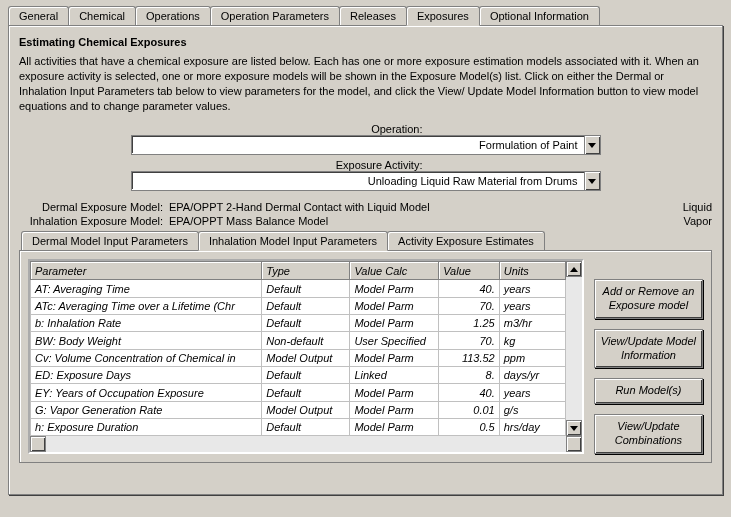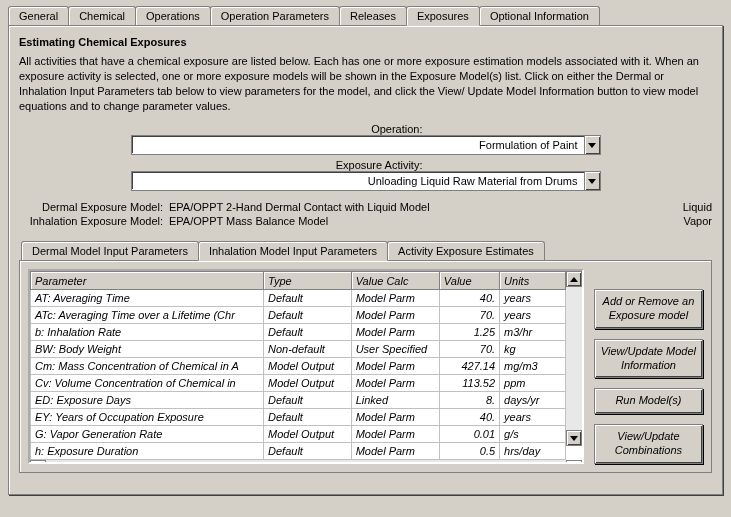--- a/index.html
+++ b/index.html
@@ -91,21 +91,21 @@
     width:0;height:0;border-left:4px solid transparent;border-right:4px solid transparent;border-top:5px solid #000;
   }
   .model-rows { margin-top:10px; }
   .model-row {
     display:flex; align-items:center; margin:2px 0;
   }
   .model-row .spacer-right { margin-left:auto; }
 
   .subtabstrip {
     display:flex;
-    margin-top:14px;
+    margin-top:4px;
     padding-left:2px;
   }
   .subtab {
     border:1px solid #808080;
     border-bottom:none;
     padding:3px 10px;
     margin-right:-1px;
     border-top-left-radius:3px;
     border-top-right-radius:3px;
     box-shadow: inset 1px 1px 0 #fff;
@@ -294,27 +294,20 @@
                   <td class="col-vcalc">Model Parm</td>
                   <td class="col-value">1.25</td>
                   <td class="col-units">m3/hr</td>
                 </tr>
                 <tr>
                   <td class="col-param">BW: Body Weight</td>
                   <td class="col-type">Non-default</td>
                   <td class="col-vcalc">User Specified</td>
                   <td class="col-value">70.</td>
                   <td class="col-units">kg</td>
-                </tr>
-                <tr>
-                  <td class="col-param">Cm: Mass Concentration of Chemical in A</td>
-                  <td class="col-type">Model Output</td>
-                  <td class="col-vcalc">Model Parm</td>
-                  <td class="col-value">427.14</td>
-                  <td class="col-units">mg/m3</td>
                 </tr>
                 <tr>
                   <td class="col-param">Cv: Volume Concentration of Chemical in</td>
                   <td class="col-type">Model Output</td>
                   <td class="col-vcalc">Model Parm</td>
                   <td class="col-value">113.52</td>
                   <td class="col-units">ppm</td>
                 </tr>
                 <tr>
                   <td class="col-param">ED: Exposure Days</td>

